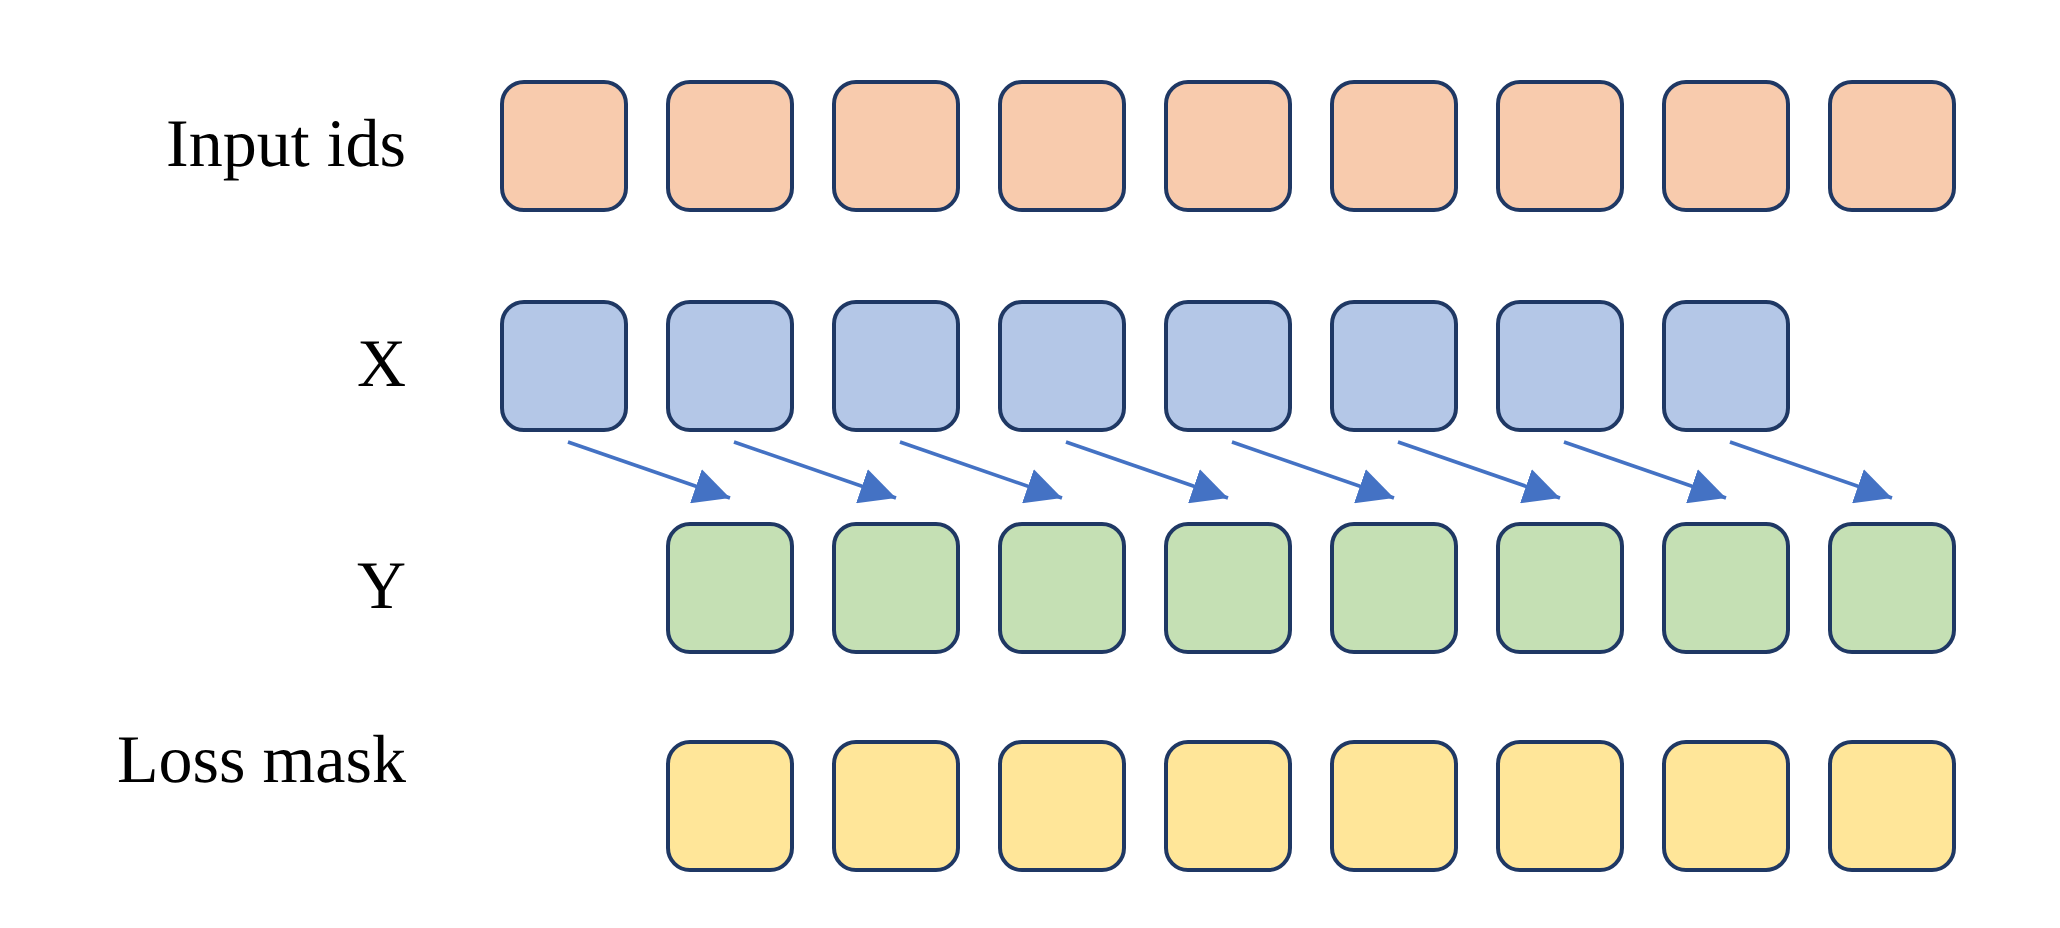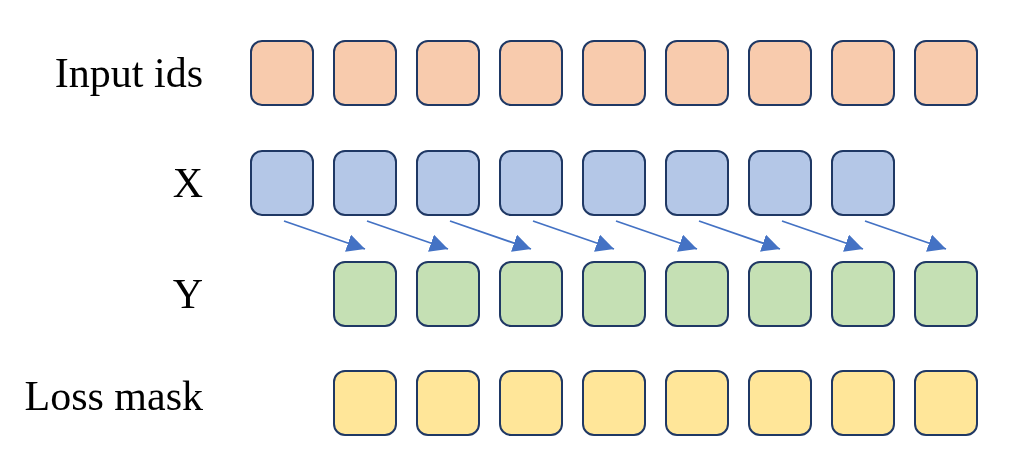--- a/index.html
+++ b/index.html
@@ -16,29 +16,29 @@
     overflow: hidden;
   }
   .row-label {
     position: absolute;
     left: 0;
     width: 203px;
     height: 66px;
     display: flex;
     align-items: center;
     justify-content: flex-end;
-    font-size: 42px;
+    font-size: 34px;
     line-height: 1;
     color: var(--label-color, #000000);
     white-space: nowrap;
   }
   .label-0 { top: 40px; }
   .label-1 { top: 150px; }
   .label-2 { top: 261px; }
-  .label-3 { top: 363px; }
+  .label-3 { top: 348px; }
 
   .squares-row {
     position: absolute;
     display: flex;
     gap: 19px; 
   }
   .row-0 { left: 250px; top: 40px; }
   .row-1 { left: 250px; top: 150px; }
   .row-2 { left: 333px; top: 261px; }
   .row-3 { left: 333px; top: 370px; }

